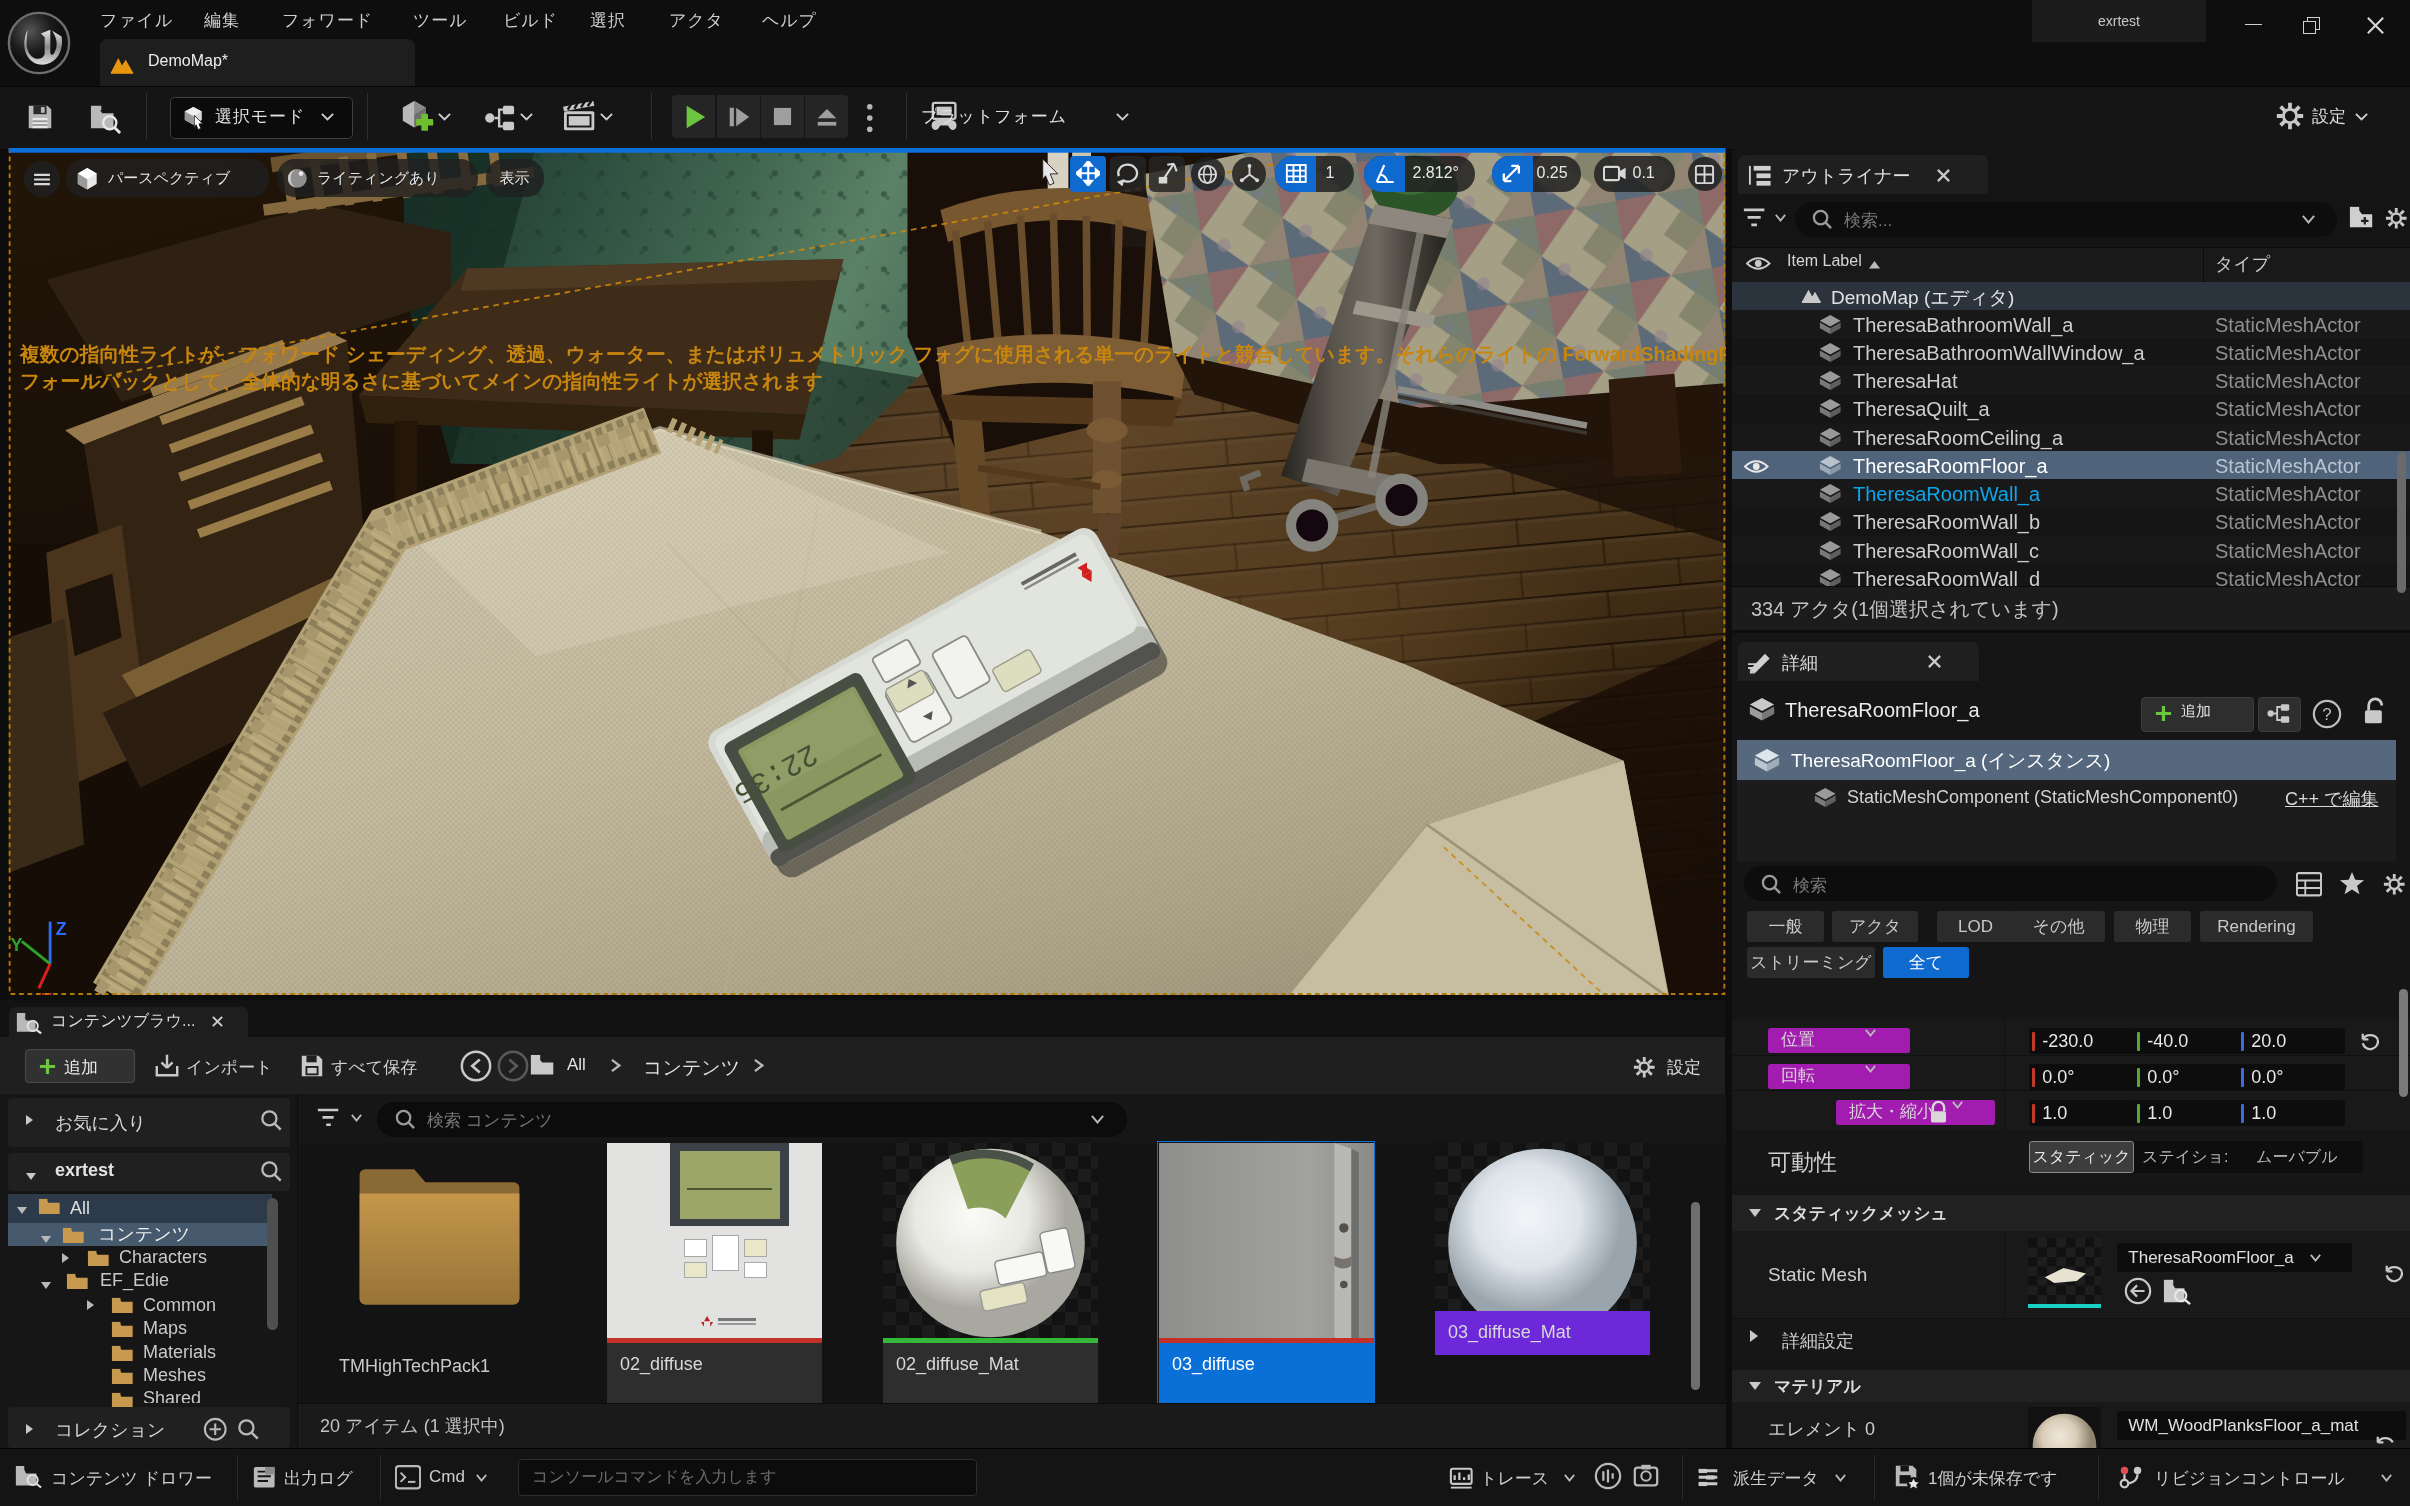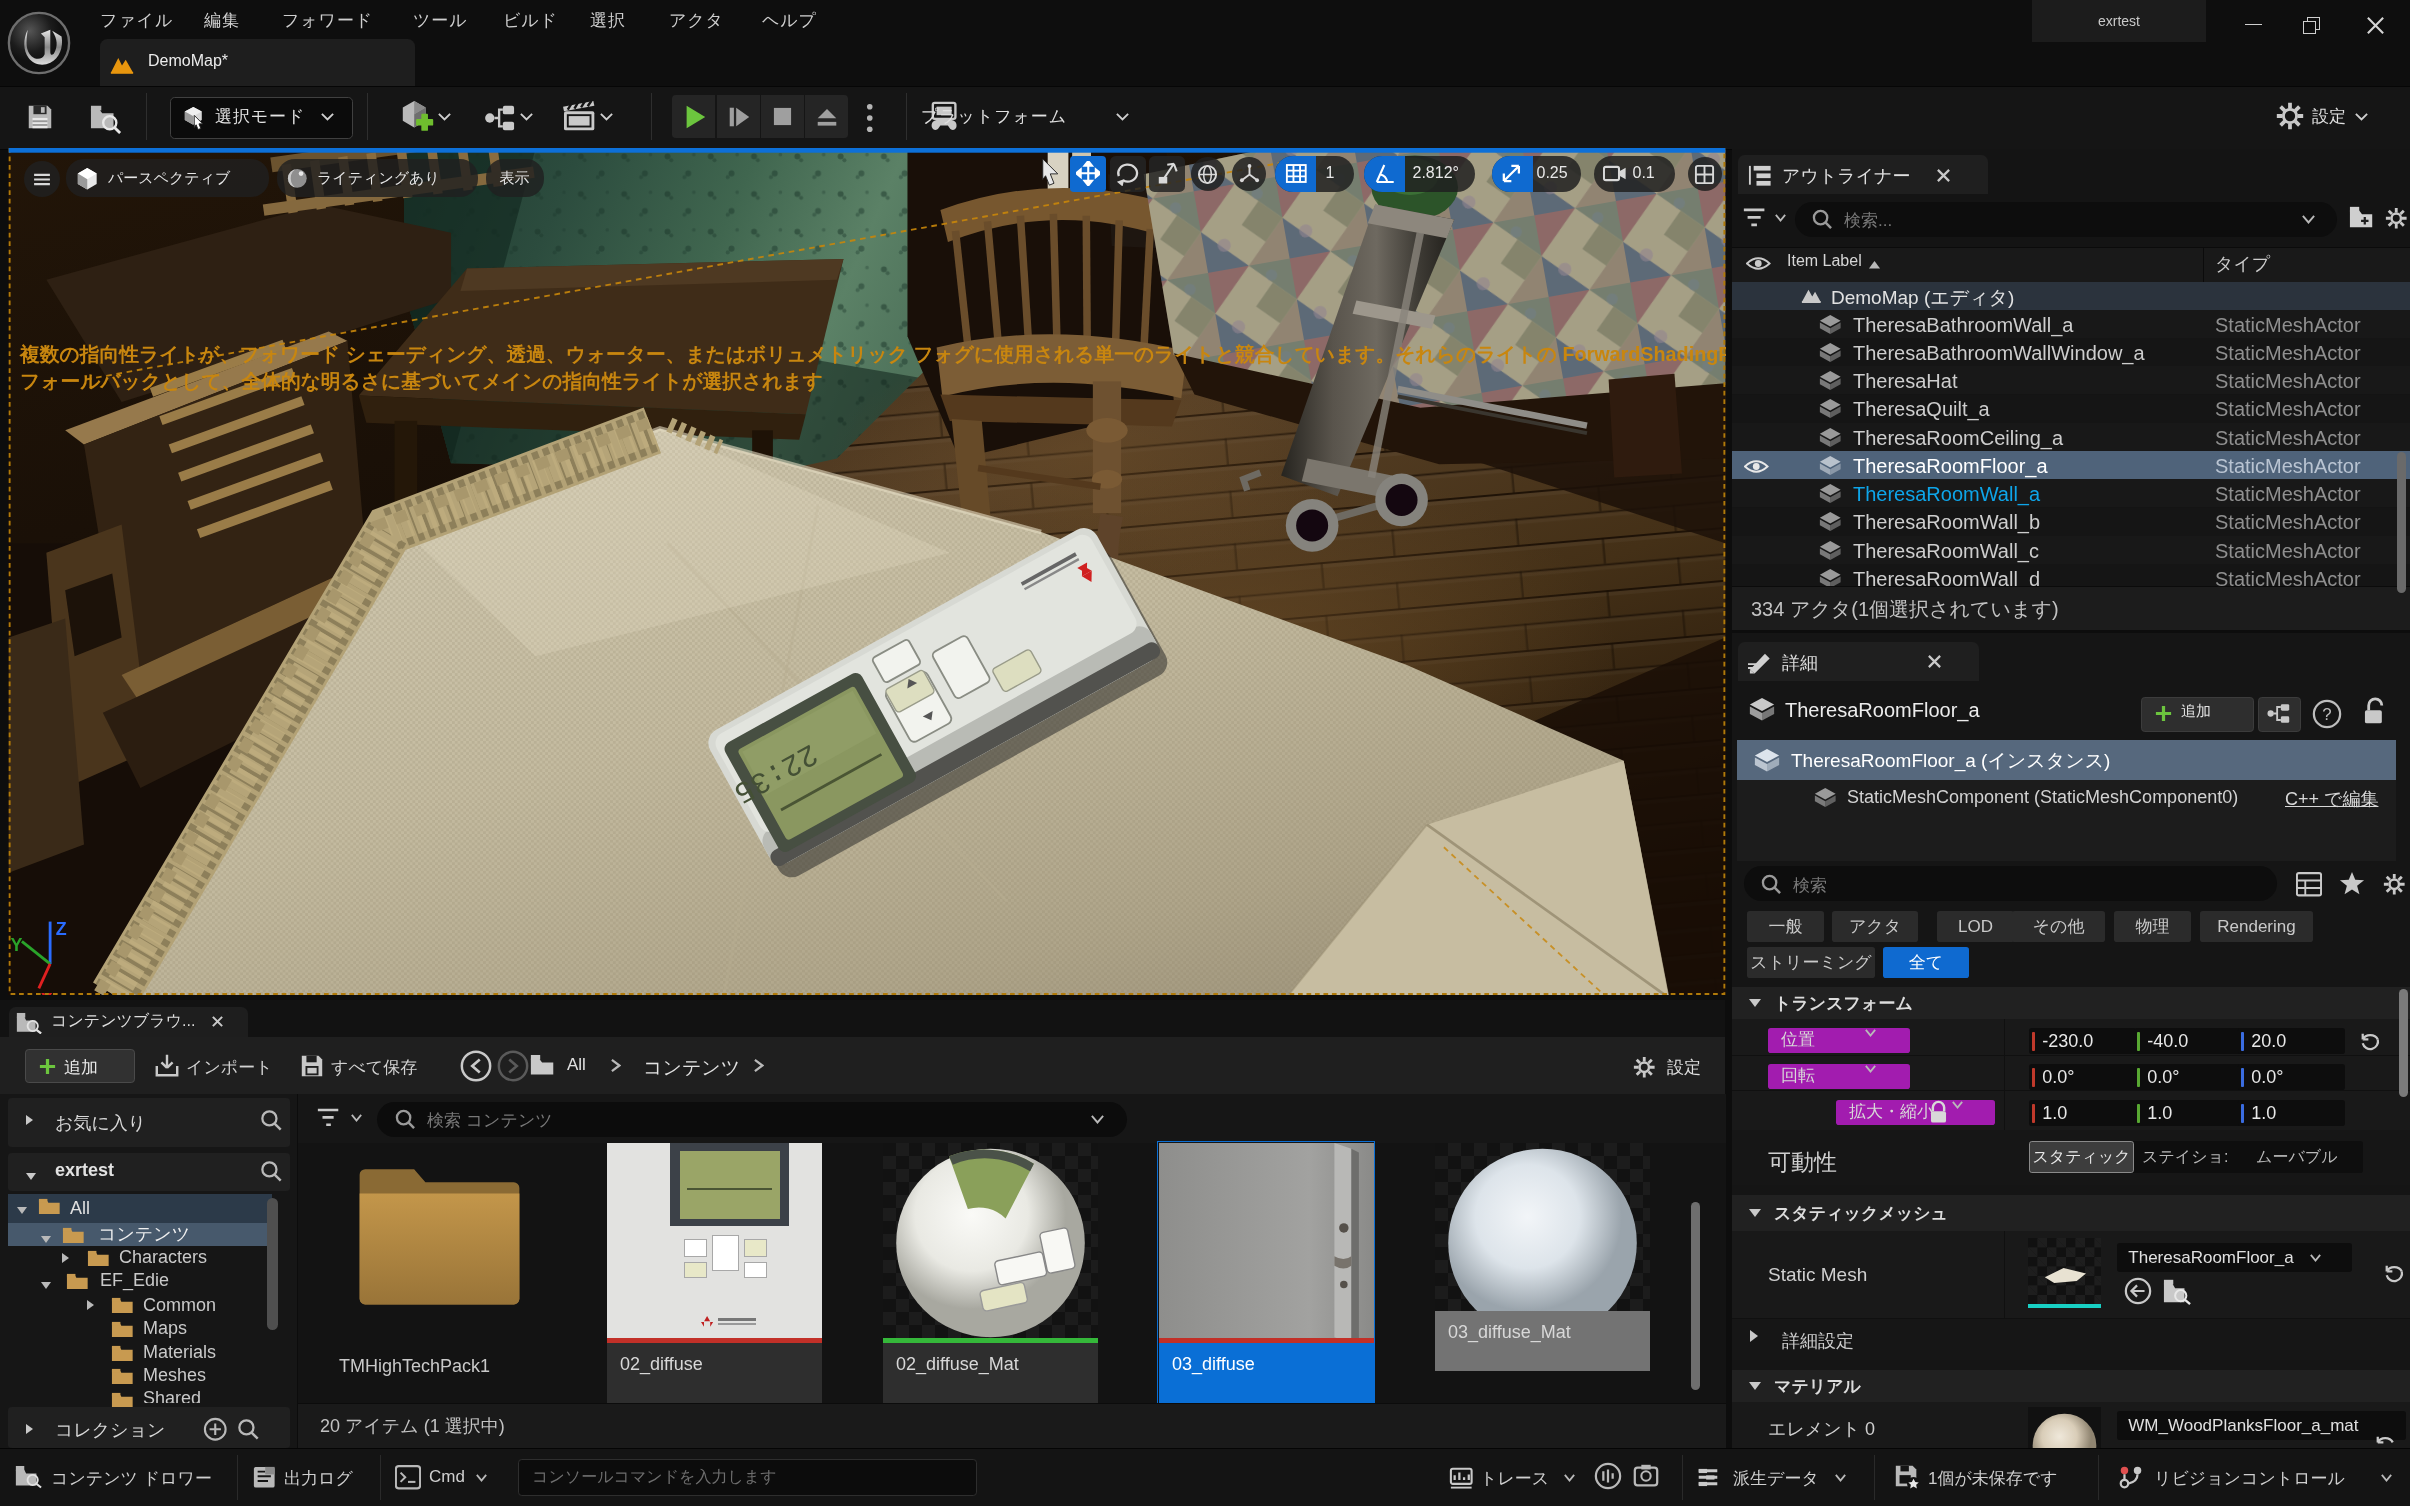--- a/index.html
+++ b/index.html
@@ -727,24 +727,20 @@
 
 <div class="chip" style="left:1747px;top:911px;width:77px">一般</div>
 <div class="chip" style="left:1832px;top:911px;width:86px">アクタ</div>
 <div class="chip" style="left:1937px;top:911px;width:77px">LOD</div>
 <div class="chip" style="left:2012px;top:911px;width:93px">その他</div>
 <div class="chip" style="left:2114px;top:911px;width:77px">物理</div>
 <div class="chip" style="left:2200px;top:911px;width:113px">Rendering</div>
 <div class="chip" style="left:1747px;top:947px;width:128px">ストリーミング</div>
 <div class="chip" style="left:1883px;top:947px;width:86px;background:#0f6ad0;color:#fff">全て</div>
 
-<div class="sec" style="top:987px;height:32px">
-      <span class="tri" style="margin-left:17px;border-left:6.6px solid transparent;border-right:6.6px solid transparent;border-top:8.5px solid #c9c9c9"></span>
-      <span style="margin-left:13px">トランスフォーム</span>
-    </div>
 <div class="ab" style="left:1732px;top:1019px;width:679px;height:166px;background:#191919"></div>
 <div class="ab" style="left:2004px;top:1019px;width:0.9px;height:166px;background:#101010"></div>
 
 <div class="lpill" style="left:1768px;top:1028px;width:129px;padding-left:13px">位置<svg style="margin-left:49px" width="13" height="9.4" viewBox="0 0 14 10">
         <path d="M2 2 L7 8 L12 2" stroke="#b9b9b9" stroke-width="2" fill="none"></path>
       </svg></div>
 <div class="vbox" style="left:2029px;top:1028px;width:98px">
       <div class="vbar" style="background:#c0392b"></div>
       <span style="margin-left:3.8px">-230.0</span>
     </div>
@@ -1099,21 +1095,21 @@
       <defs>
         <radialGradient id="sp3" cx="0.42" cy="0.36">
           <stop offset="0%" stop-color="#f2f5f8"></stop>
           <stop offset="55%" stop-color="#dde4ea"></stop>
           <stop offset="100%" stop-color="#9aa4ac"></stop>
         </radialGradient>
       </defs>
       <circle cx="114" cy="106" r="100" fill="url(#sp3)"></circle>
     </svg>
 <div class="ab" style="left:1435px;top:1338px;width:215px;height:4.7px;background:#35b83a"></div>
-<div class="ab" style="left:1435px;top:1311px;width:215px;height:60px;background:#737373;color:#d8d8d8;font-size:15px">
+<div class="ab" style="left:1435px;top:1311px;width:215px;height:44px;background:#6d28d9;color:#d8d8d8;font-size:15px">
       <span style="display:block;margin:11.3px 0 0 13px;font-size:18px">03_diffuse_Mat</span>
     </div>
 
 <div class="ab" style="left:1691px;top:1202px;width:9.4px;height:188px;background:#6e6e6e;border-radius:4.7px"></div>
 <div class="ab" style="left:298px;top:1403px;width:1428px;height:45px;background:#1a1a1a;border-top:0.9px solid #0c0c0c"></div>
 <div class="ab" style="left:320px;top:1414px;color:#c2c2c2;font-size:18px">20 アイテム (1 選択中)</div>
 
 <div class="ab" style="left:0;top:1448px;width:2411px;height:58px;background:#141414;border-top:0.9px solid #050505"></div>
 <svg class="ab" style="left:14px;top:1464px" width="28" height="24.5" viewBox="0 0 30 26">
       <path d="M2 6 v17 h22 v-13 h-11 l-2-4 z" fill="#b9b9b9"></path>

